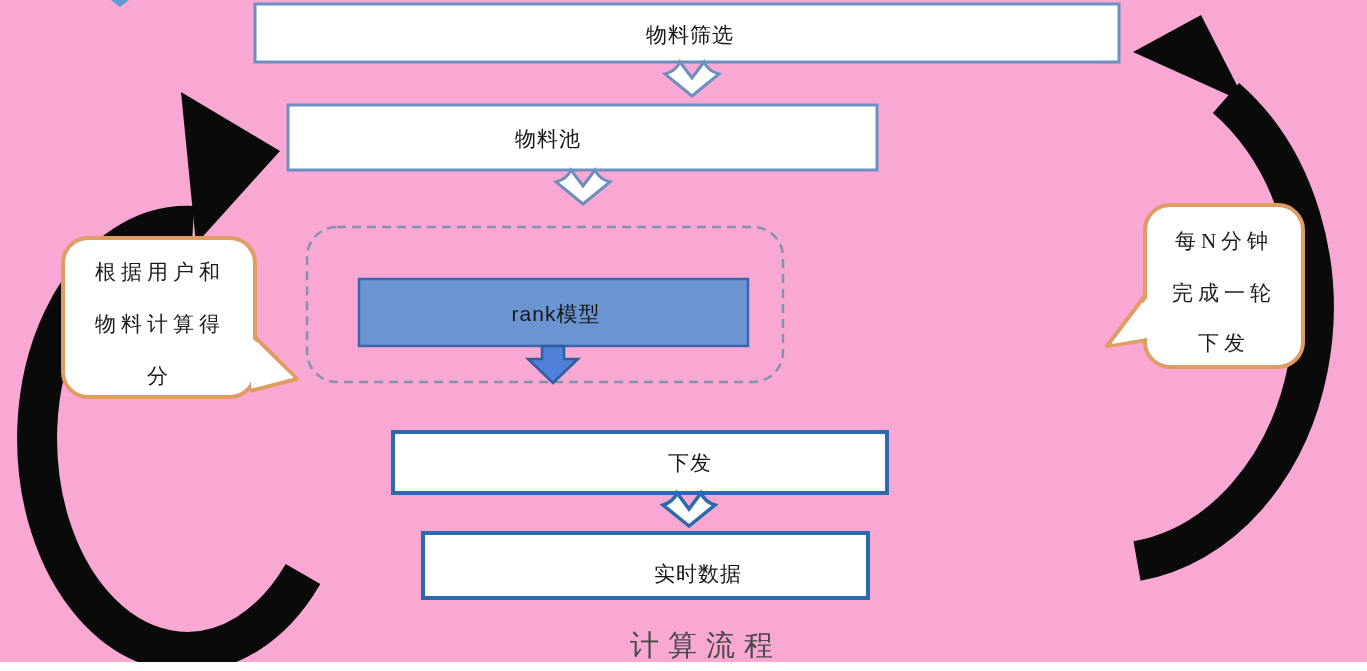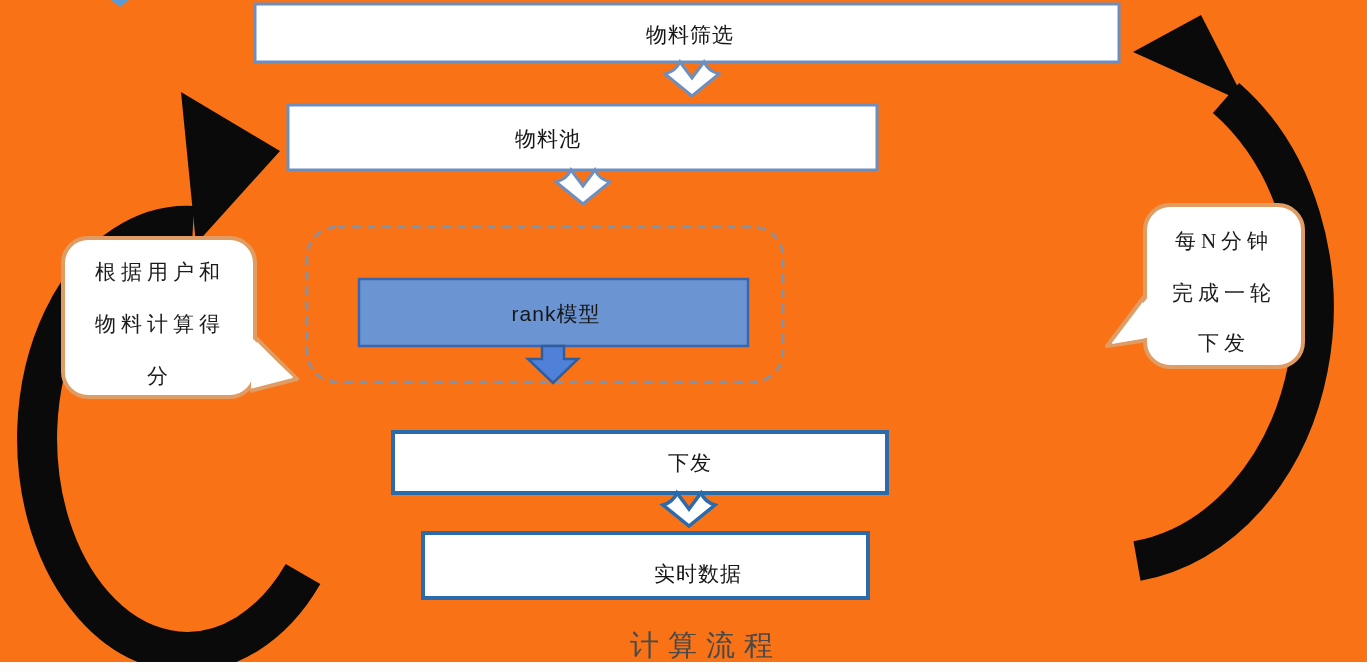--- a/index.html
+++ b/index.html
@@ -1,16 +1,16 @@
 <!DOCTYPE html>
 <html><head>
 <meta charset="utf-8">
 <style>
   html,body{margin:0;padding:0;background:#fdfdfc;}
-  .stage{position:relative;width:1367px;height:662px;overflow:hidden;background:#f97316;}
+  .stage{position:relative;width:1367px;height:662px;overflow:hidden;background:#f9a8d4;}
   svg{display:block;}
   text{font-family:"Liberation Sans","DejaVu Sans",sans-serif;fill:#161616;}
   .box-label{font-size:21px;letter-spacing:1px;}
   .bubble-text{font-family:"Liberation Serif","DejaVu Serif",serif;font-size:21px;letter-spacing:5px;fill:#1c1c1c;}
   .caption-text{font-family:"Liberation Serif","DejaVu Serif",serif;font-size:29px;letter-spacing:9px;fill:#494949;}
 </style>
 </head>
 <body>
 
 <div class="stage">

